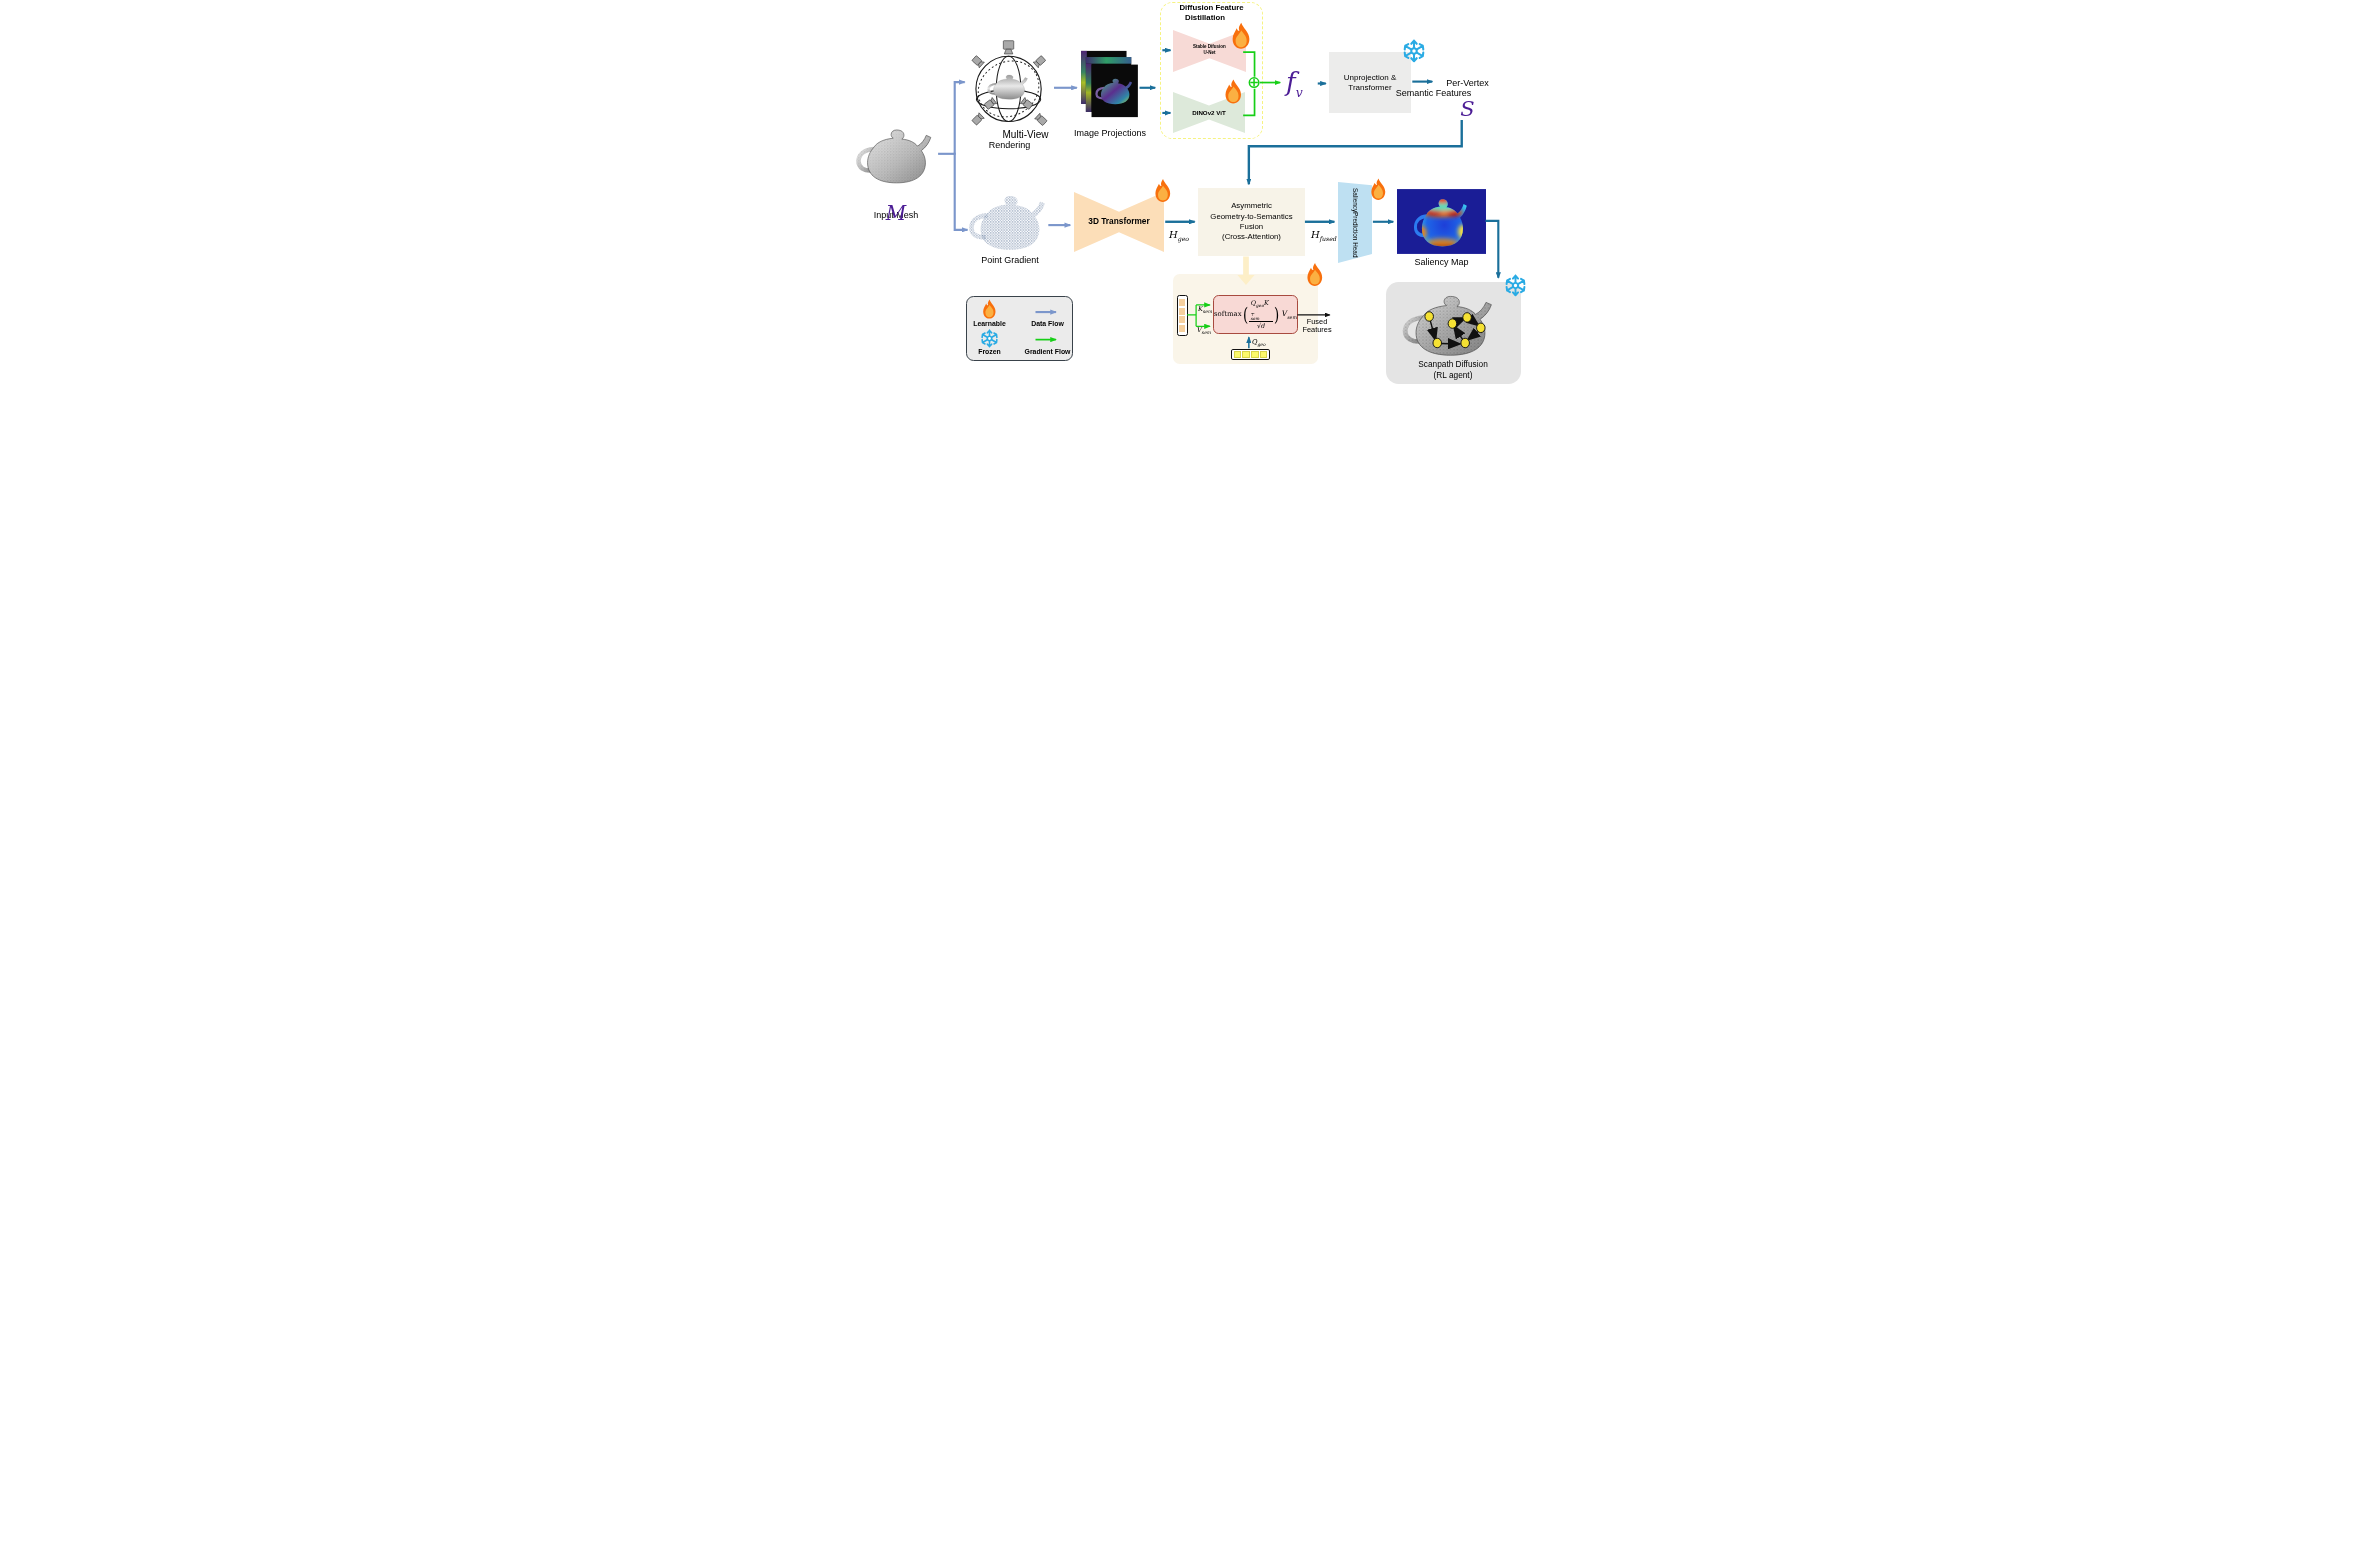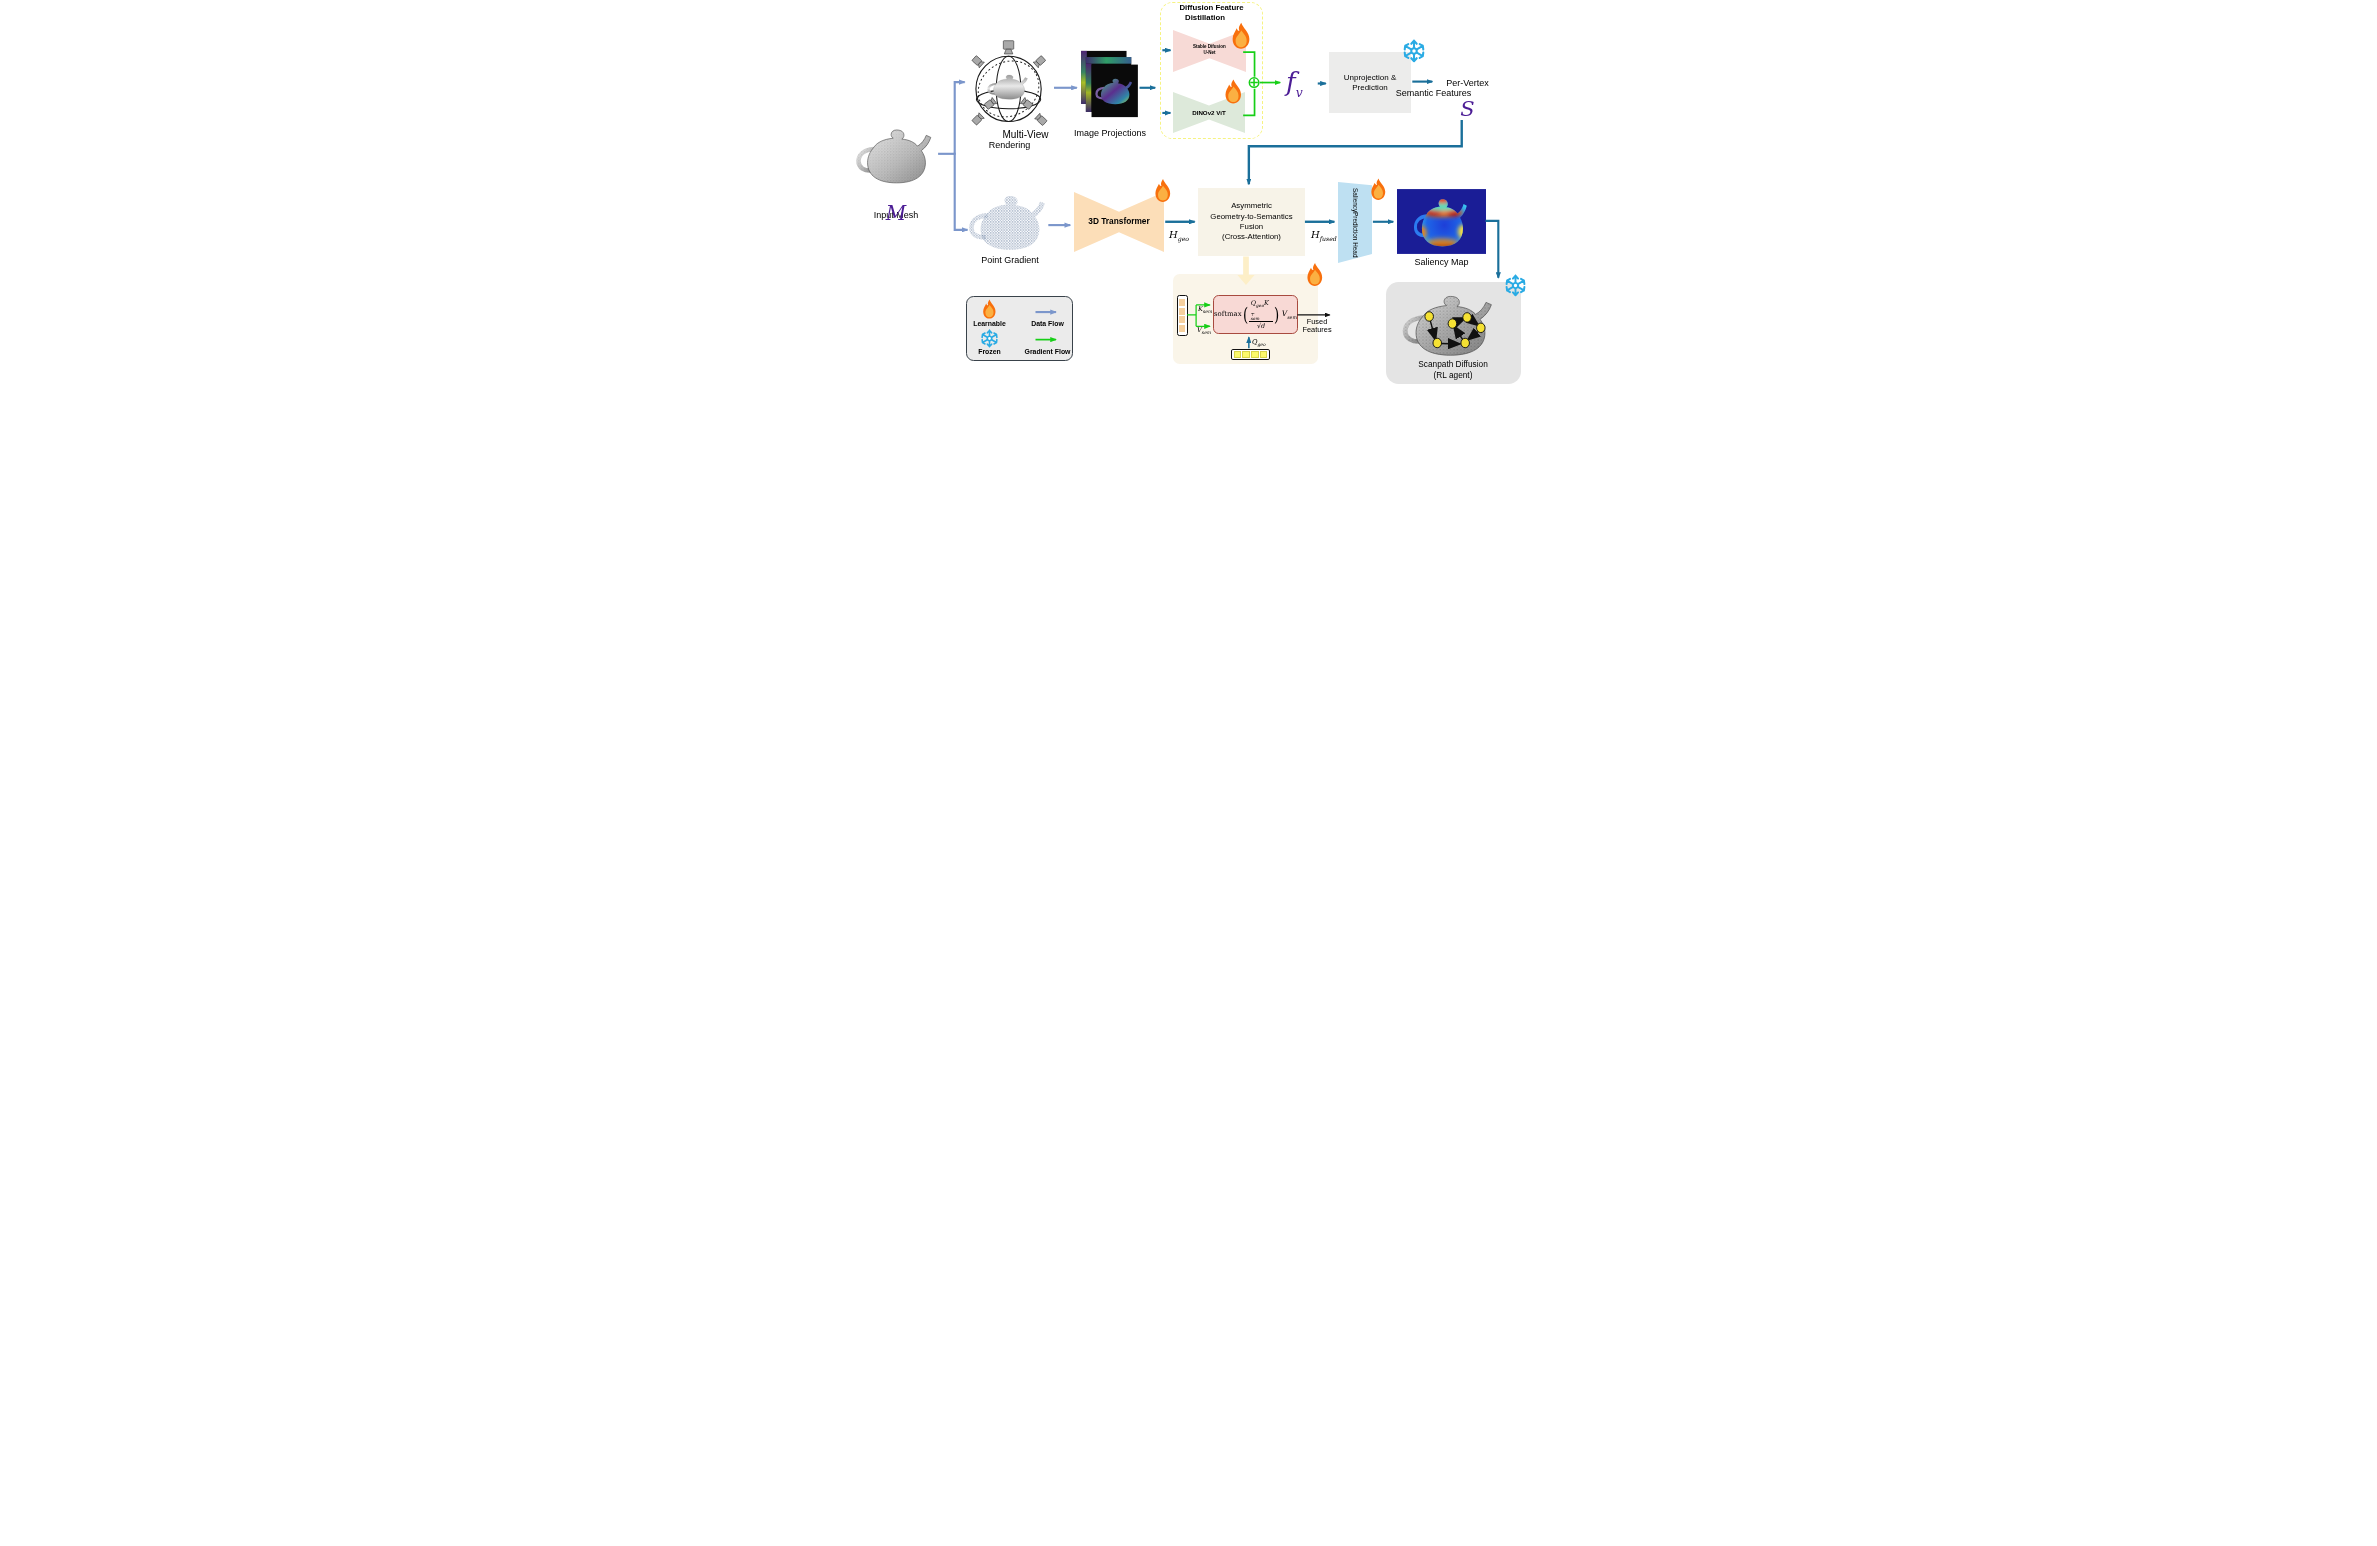--- a/index.html
+++ b/index.html
@@ -176,21 +176,21 @@
   <div class="abs lbl" style="left:329px;top:44px;width:73px;font-size:4.5px;font-weight:bold">Stable Difusion</div>
   <div class="abs lbl" style="left:329px;top:50px;width:73px;font-size:4.5px;font-weight:bold">U-Net</div>
 
   <div class="abs bowtie" style="left:329px;top:92px;width:72px;height:41px;background:var(--dino-fill,#dde9da)"></div>
   <div class="abs lbl" style="left:329px;top:109px;width:72px;font-size:6.2px;font-weight:bold">DINOv2 ViT</div>
 
   <div class="abs math" style="left:442px;top:67px;font-size:26px"><span>f</span><sub style="font-size:12.4px">v</sub></div>
 
   <div class="abs graybox" style="left:485px;top:52px;width:82px;height:61px;display:flex;flex-direction:column;align-items:center;justify-content:center">
     <div class="lbl" style="font-size:8px">Unprojection &amp;</div>
-    <div class="lbl" style="font-size:8px">Prediction</div>
+    <div class="lbl" style="font-size:8px">Transformer</div>
   </div>
 
   <div class="abs lbl" style="left:582px;top:78px;width:83px;font-size:9px">Per-Vertex</div>
   <div class="abs lbl" style="left:548px;top:88px;width:83px;font-size:9px">Semantic Features</div>
   <div class="abs lbl math" style="left:582px;top:97px;width:83px;font-size:21px">S</div>
 
   <svg class="abs" style="left:121px;top:191px" width="90" height="63" viewBox="0 0 200 150">
     <defs>
       <pattern id="pDots" width="6.5" height="6.5" patternUnits="userSpaceOnUse">
         <circle cx="2" cy="2" r="1.35" fill="#2b4a78"></circle>

